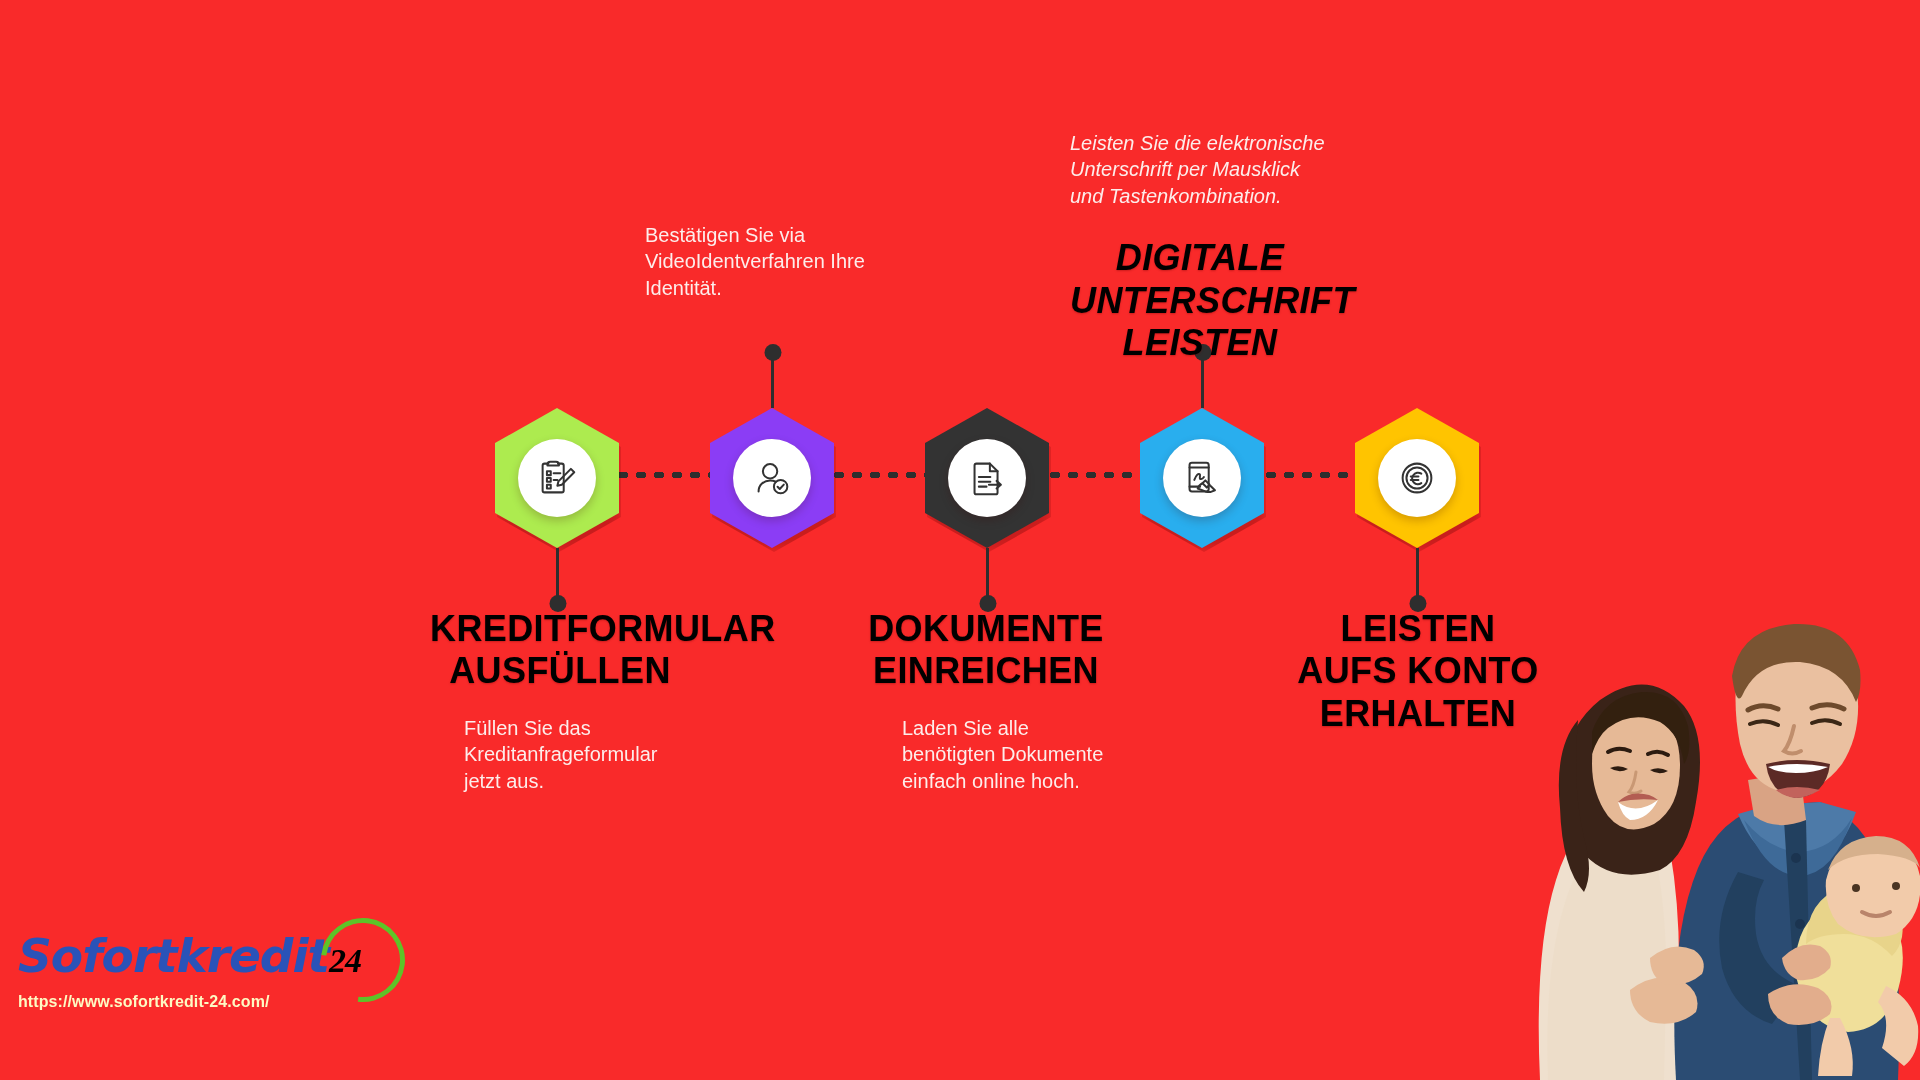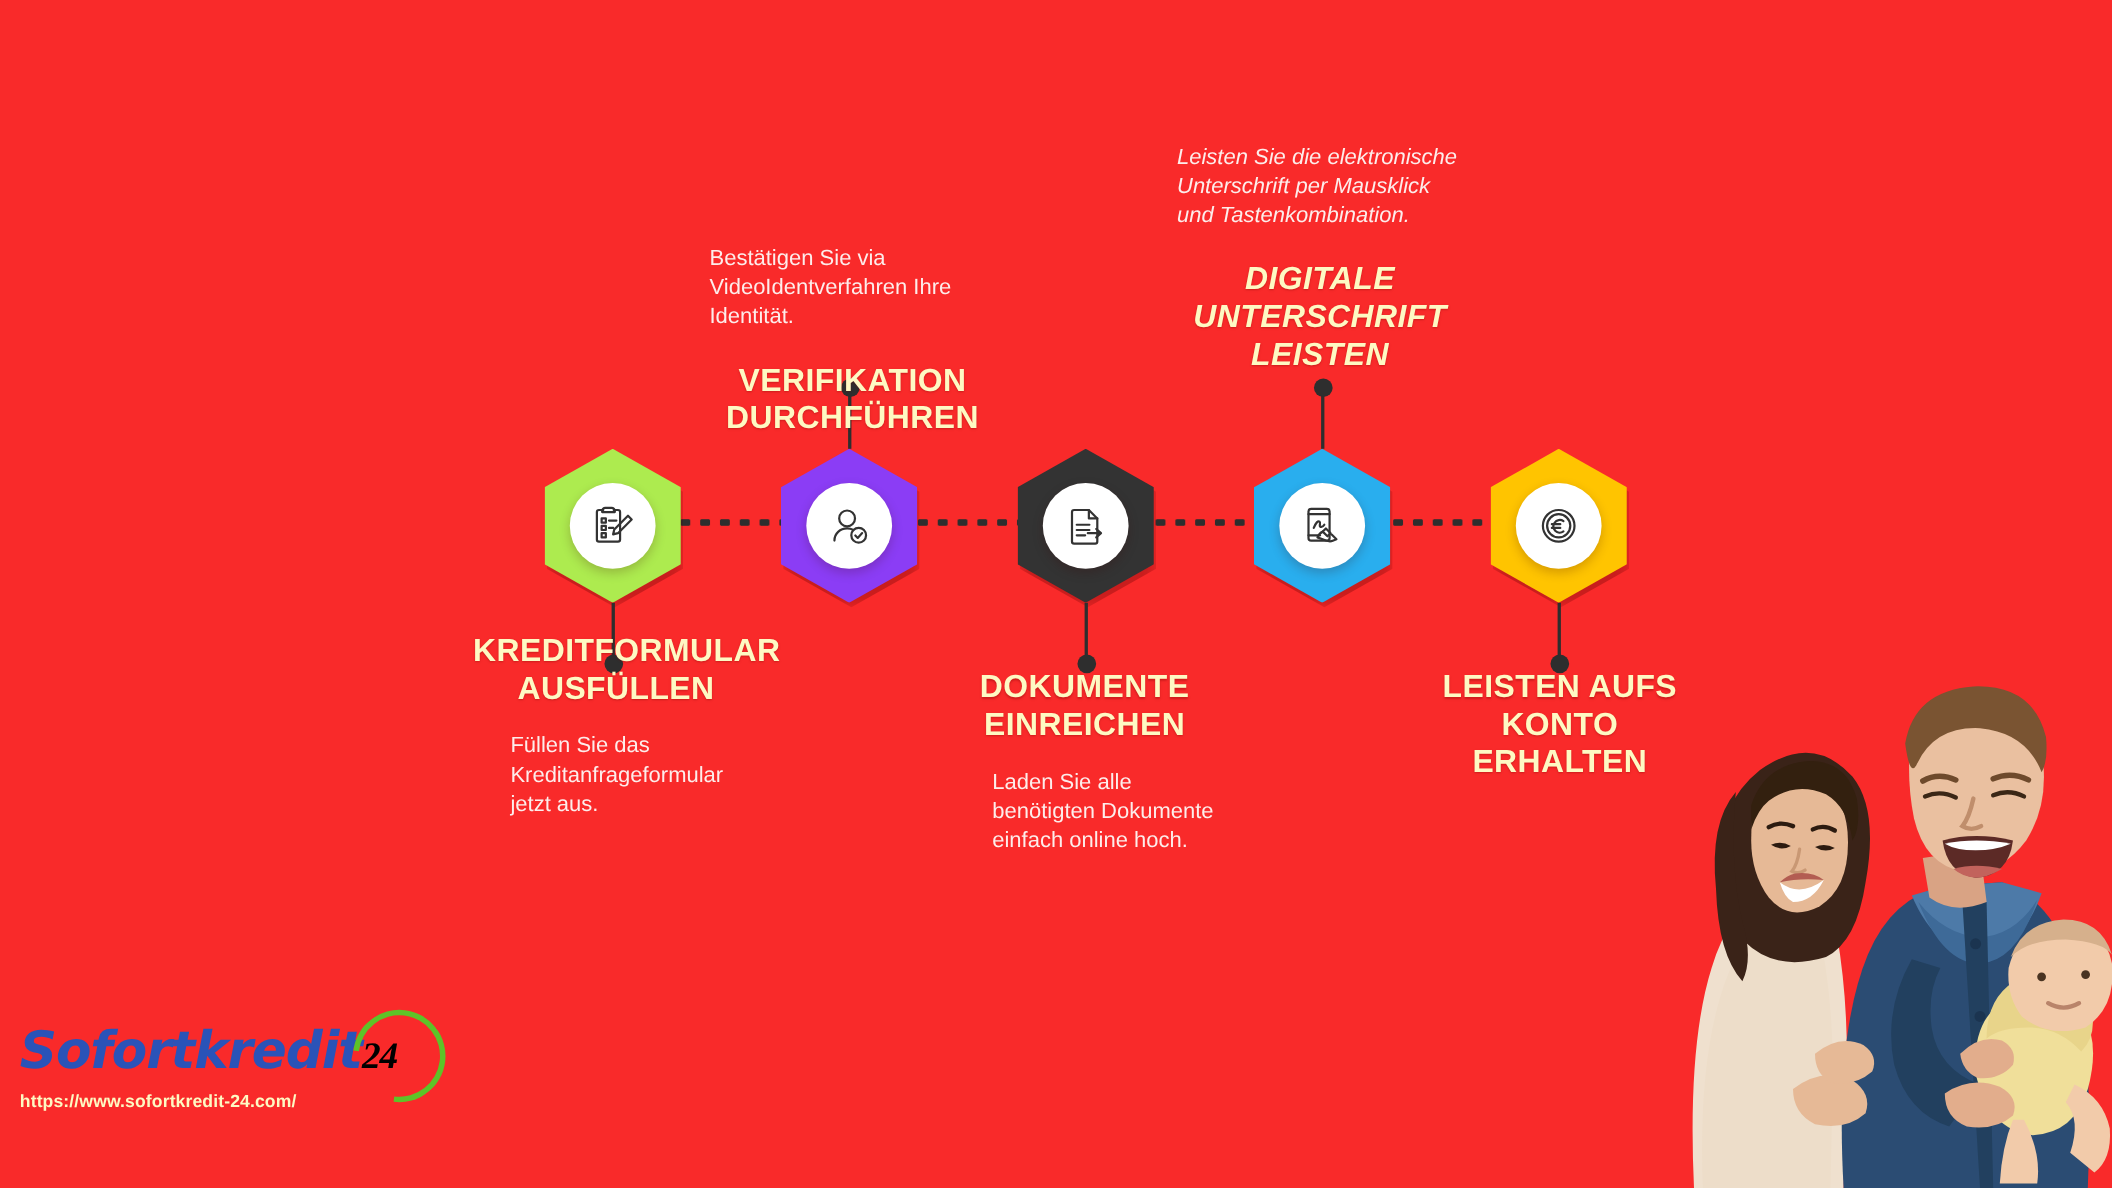--- a/index.html
+++ b/index.html
@@ -65,23 +65,23 @@
     left: 50%; width: 17px; height: 17px;
     background: #2E2E2E; border-radius: 50%;
     transform: translateX(-50%);
   }
   .stem.down::after { bottom: -8px; }
   .stem.up::after { top: -8px; }
 
   
   .blk { position: absolute; z-index: 4; }
   .heading {
-    color: #fef9c3;
+    color: #000000;
     font-weight: bold;
-    font-size: 29px;
+    font-size: 36px;
     line-height: 1.18;
     letter-spacing: 0.4px;
     text-align: center;
     text-shadow: 0 1px 2px rgba(120,0,0,0.35);
   }
   .body {
     color: #FDEDEB;
     font-size: 20px;
     line-height: 1.32;
     text-align: left;
@@ -140,40 +140,39 @@
         <path d="M17 7h6a3 3 0 0 1 3 3v1H14v-1a3 3 0 0 1 3-3z"></path>
         <rect x="13.5" y="17" width="4" height="4"></rect>
         <rect x="13.5" y="24" width="4" height="4"></rect>
         <rect x="13.5" y="31" width="4" height="4"></rect>
         <path d="M20.5 19h7M20.5 26h4"></path>
         <path d="M38.5 14.5l3.5 3.5-13 13-4.6 1.1 1.1-4.6z"></path>
       </svg>
     </div>
   </div>
   <div class="stem down" style="left:556px; top:548px; height:56px;"></div>
-  <div class="blk" style="left:430px; top:575px; width:260px;">
+  <div class="blk" style="left:430px; top:608px; width:260px;">
     <div class="heading">KREDITFORMULAR AUSFÜLLEN</div>
     <div class="body" style="margin-top:22px; padding-left:34px;">Füllen Sie das Kreditanfrageformular jetzt aus.</div>
   </div>
 
   <div class="hex-shadow" style="left:712px; top:412px;"></div>
   <div class="hex" style="left:710px; top:408px; background:#8B3DF5;">
     <div class="disc">
       <svg viewBox="0 0 48 48" fill="none" stroke="#333" stroke-width="2.1" stroke-linecap="round" stroke-linejoin="round">
         <circle cx="22" cy="17" r="7.5"></circle>
         <path d="M10 38c0-6.6 5.4-11.5 12-11.5 2.2 0 4.2.5 6 1.4"></path>
         <circle cx="33" cy="33" r="7"></circle>
         <path d="M29.8 33.2l2.3 2.3 4.2-4.6"></path>
       </svg>
     </div>
   </div>
   <div class="stem up" style="left:771px; top:352px; height:56px;"></div>
   <div class="blk" style="left:645px; top:182px; width:260px;margin-top:40px;">
     <div class="body">Bestätigen Sie via VideoIdentverfahren Ihre Identität.</div>
-    <div class="heading" style="margin-top:28px;">VERIFIKATION DURCHFÜHREN</div>
   </div>
 
   <div class="hex-shadow" style="left:927px; top:412px;"></div>
   <div class="hex" style="left:925px; top:408px; background:#333333;">
     <div class="disc">
       <svg viewBox="0 0 48 48" fill="none" stroke="#333" stroke-width="2.1" stroke-linecap="round" stroke-linejoin="round">
         <path d="M13 9h14l8 8v22a2 2 0 0 1-2 2H13a2 2 0 0 1-2-2V11a2 2 0 0 1 2-2z"></path>
         <path d="M27 9v8h8"></path>
         <path d="M15.5 23h12M15.5 28h12M15.5 33h8"></path>
         <path d="M26 31h12M34 27l4.5 4-4.5 4"></path>

